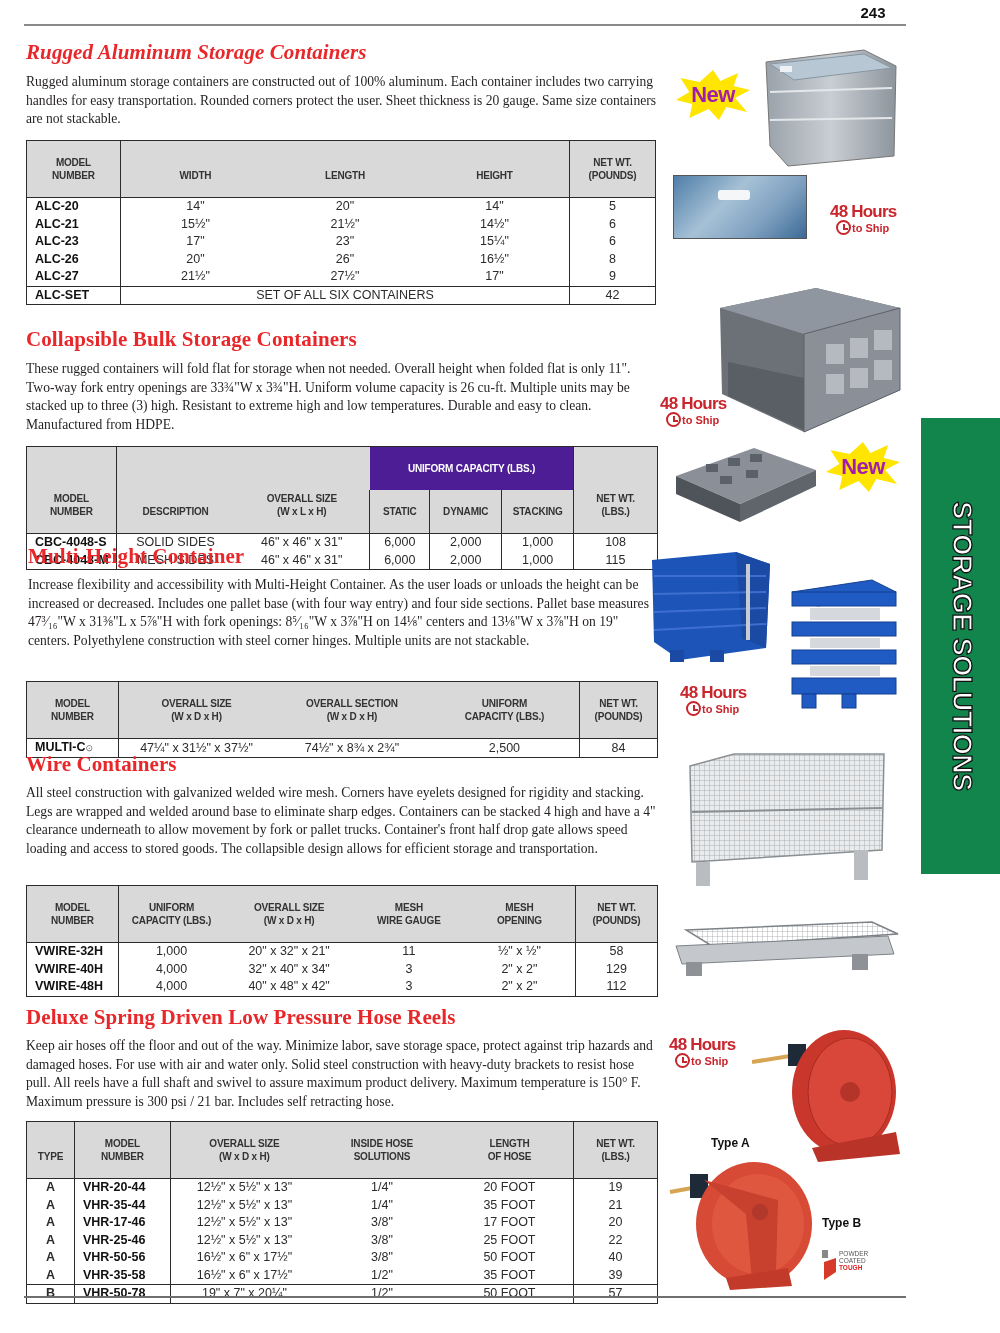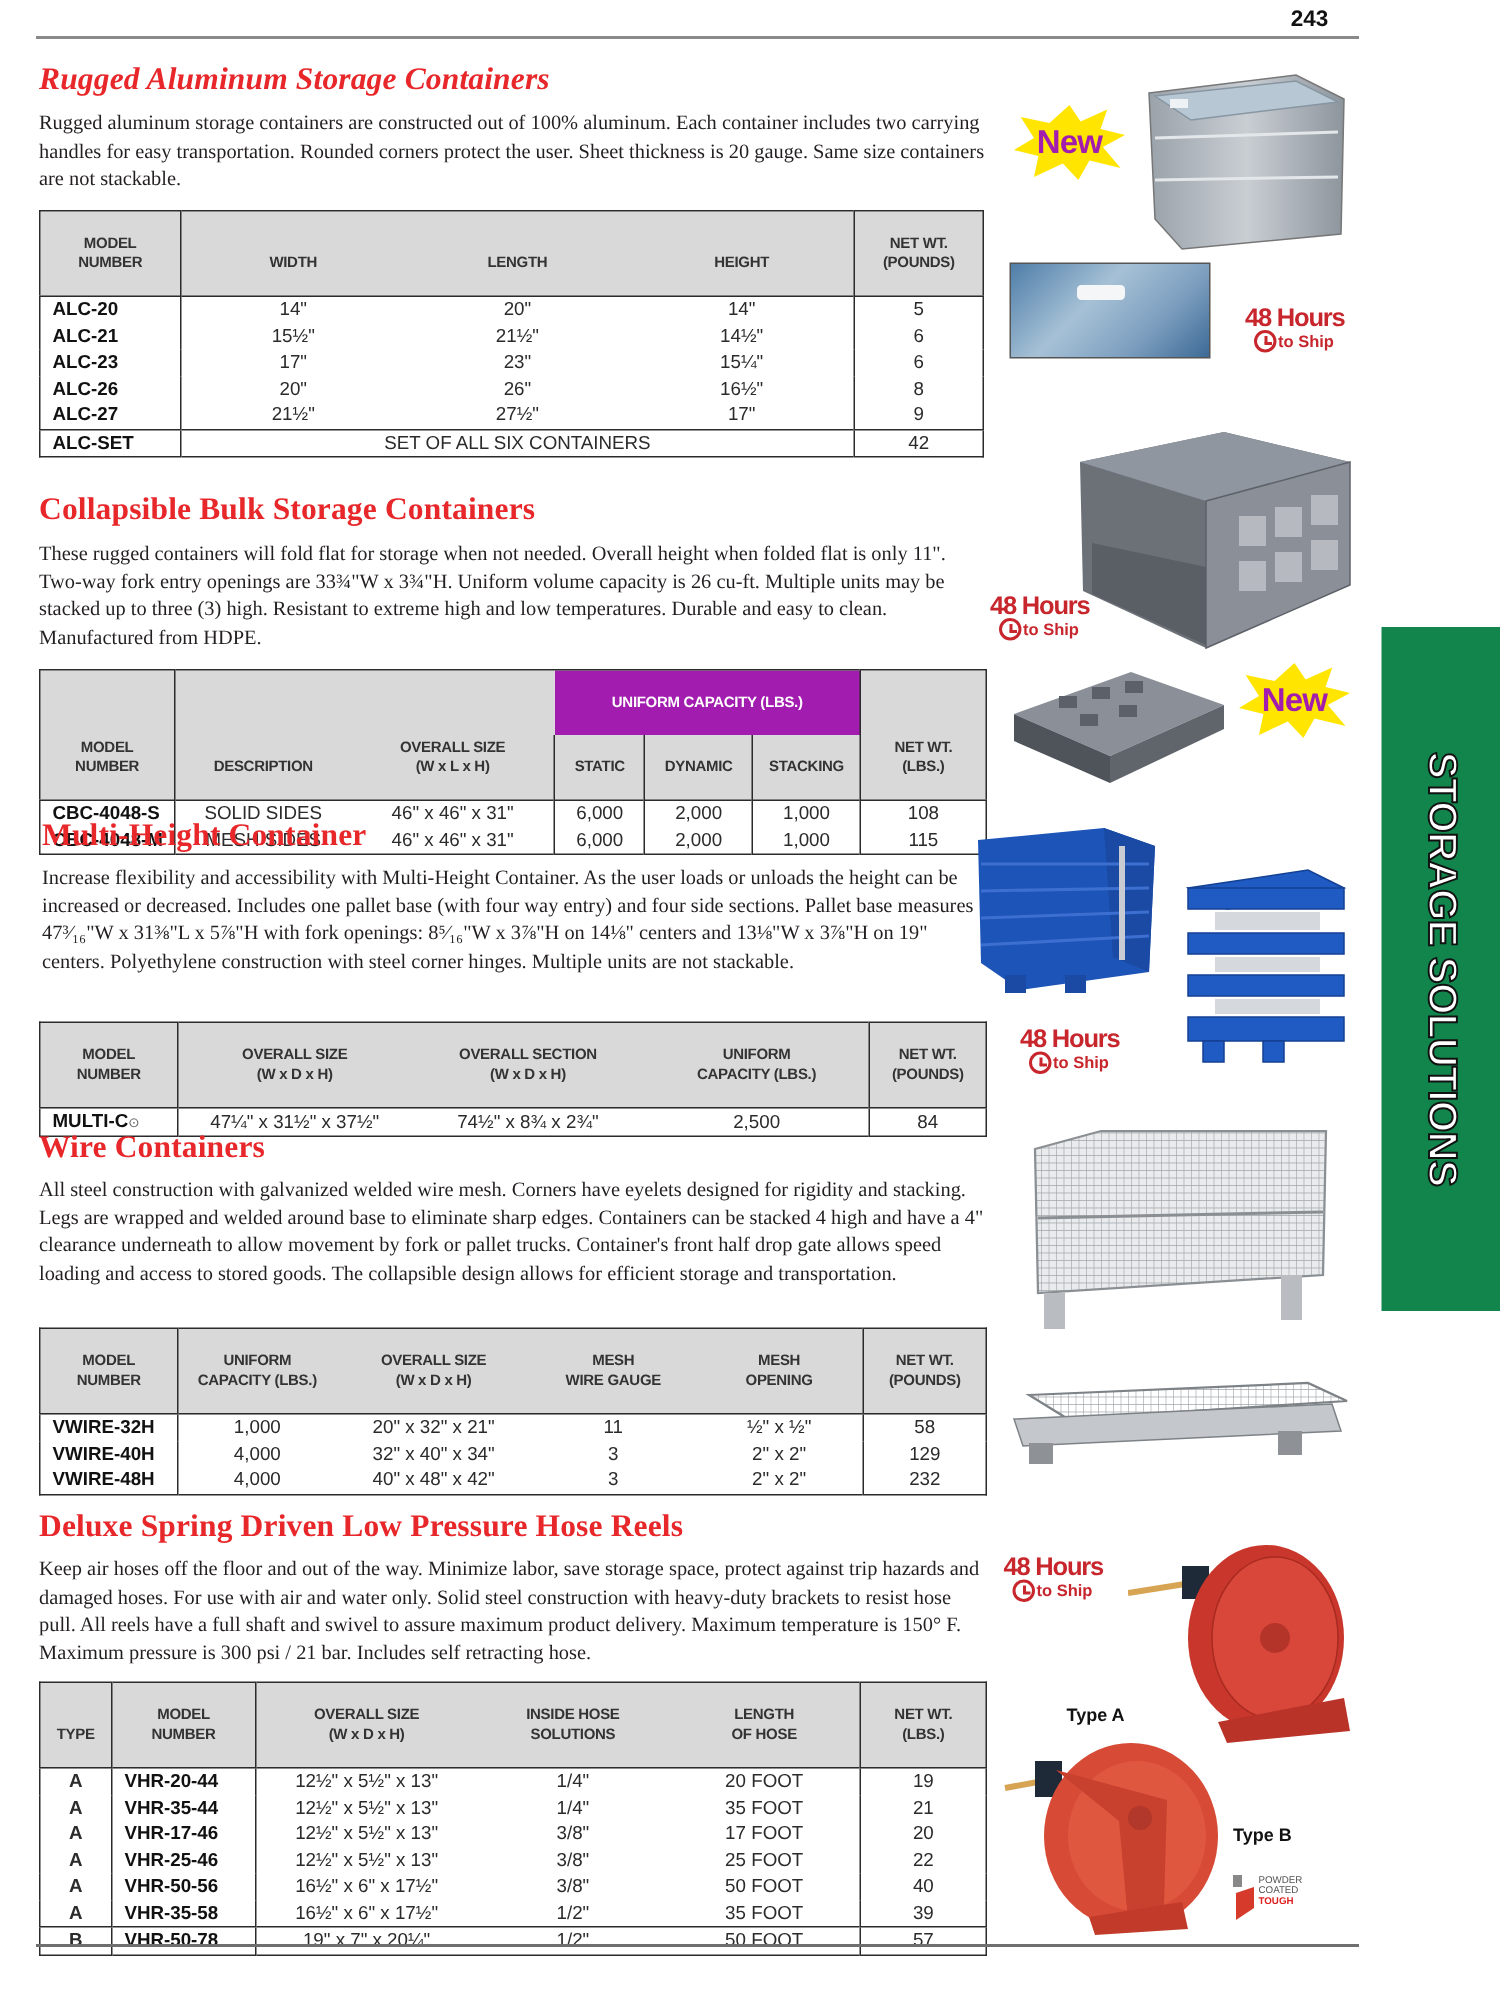--- a/index.html
+++ b/index.html
@@ -13,21 +13,21 @@
   .sec-title { font-family: "Liberation Serif", serif; font-weight: bold; color: #e8272a; font-size: 21px; letter-spacing: 0.1px; white-space: nowrap; }
   .sec-body { font-family: "Liberation Serif", serif; font-size: 13.6px; line-height: 18.6px; color: #231f20; width: 632px; }
 
   table.spec { position: absolute; border-collapse: collapse; border: 1.5px solid #2b2b2b; font-family: "Liberation Sans", sans-serif; font-size: 12.5px; color: #2b2b2b; }
   table.spec th { background: #d9d9d9; font-family: "Liberation Sans", sans-serif; font-weight: bold; font-size: 10px; line-height: 13px; color: #333; text-align: center; vertical-align: bottom; padding: 15px 2px; transform-origin: center; letter-spacing: -0.2px; }
   table.spec thead { border-bottom: 1.5px solid #2b2b2b; }
   table.spec td { text-align: center; padding: 0 3px; height: 17.5px; line-height: 17px; }
   table.spec td.model { text-align: left; font-weight: bold; padding-left: 8px; color: #111; }
   table.spec .vr { border-right: 1px solid #2b2b2b; }
   table.spec tr.sep td { border-top: 1.5px solid #2b2b2b; }
-  table.spec th.black { background: #a21caf; color: #fff; }
+  table.spec th.black { background: #4c1d95; color: #fff; }
   table.spec th.sub { border-right: 1px solid #2b2b2b; }
 
   .hours { font-family: "Liberation Sans", sans-serif; color: #c8262d; }
   .hours .big { font-size: 17px; font-weight: bold; letter-spacing: -0.8px; line-height: 17px; }
   .hours .small { font-size: 11px; font-weight: bold; display: flex; align-items: center; gap: 1px; margin-left: 6px; }
   .clock { width: 15px; height: 15px; border: 2px solid #c8262d; border-radius: 50%; position: relative; box-sizing: border-box; }
   .clock::before { content: ""; position: absolute; left: 5px; top: 2px; width: 1.5px; height: 5px; background: #c8262d; }
   .clock::after { content: ""; position: absolute; left: 5px; top: 6px; width: 5px; height: 1.5px; background: #c8262d; }
 
   .starburst { width: 74px; height: 50px; background: #ffe500; clip-path: polygon(50% 0%, 60% 22%, 84% 6%, 78% 32%, 100% 40%, 80% 56%, 96% 84%, 68% 74%, 58% 100%, 44% 78%, 18% 96%, 22% 68%, 0% 60%, 18% 44%, 6% 16%, 32% 24%); display: flex; align-items: center; justify-content: center; }
@@ -406,21 +406,21 @@
         <td>3</td>
         <td class="vr">2" x 2"</td>
         <td>129</td>
       </tr>
       <tr>
         <td class="model vr">VWIRE-48H</td>
         <td>4,000</td>
         <td>40" x 48" x 42"</td>
         <td>3</td>
         <td class="vr">2" x 2"</td>
-        <td>232</td>
+        <td>112</td>
       </tr>
     </tbody>
 </table>
 
 <div class="abs" style="left:684px; top:750px; width:208px; height:140px;">
   <svg width="208" height="140" viewBox="0 0 208 140">
     <defs>
         <pattern id="mesh" width="5" height="5" patternUnits="userSpaceOnUse">
           <path d="M5 0 L0 0 0 5" fill="none" stroke="#9ea3a8" stroke-width="0.8"></path>
         </pattern>

